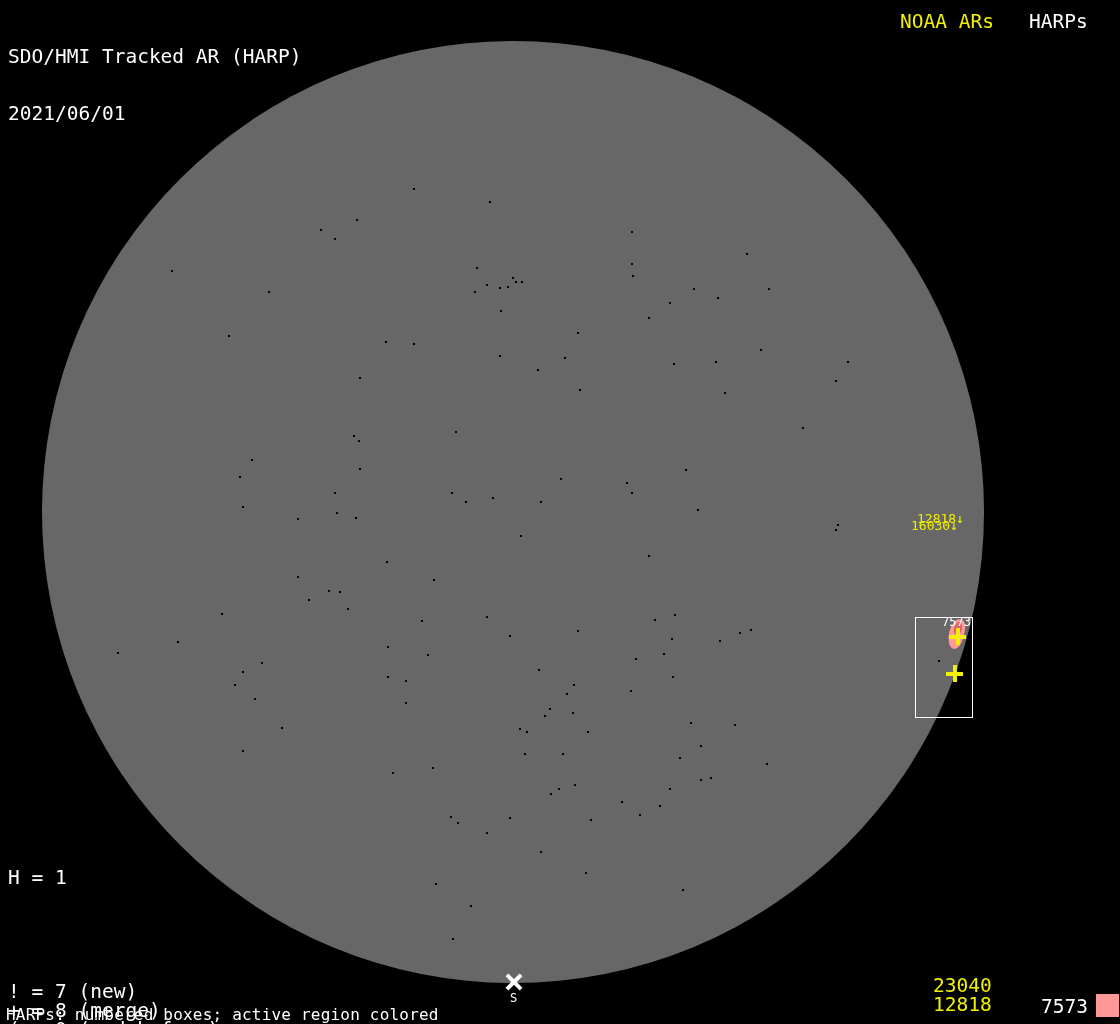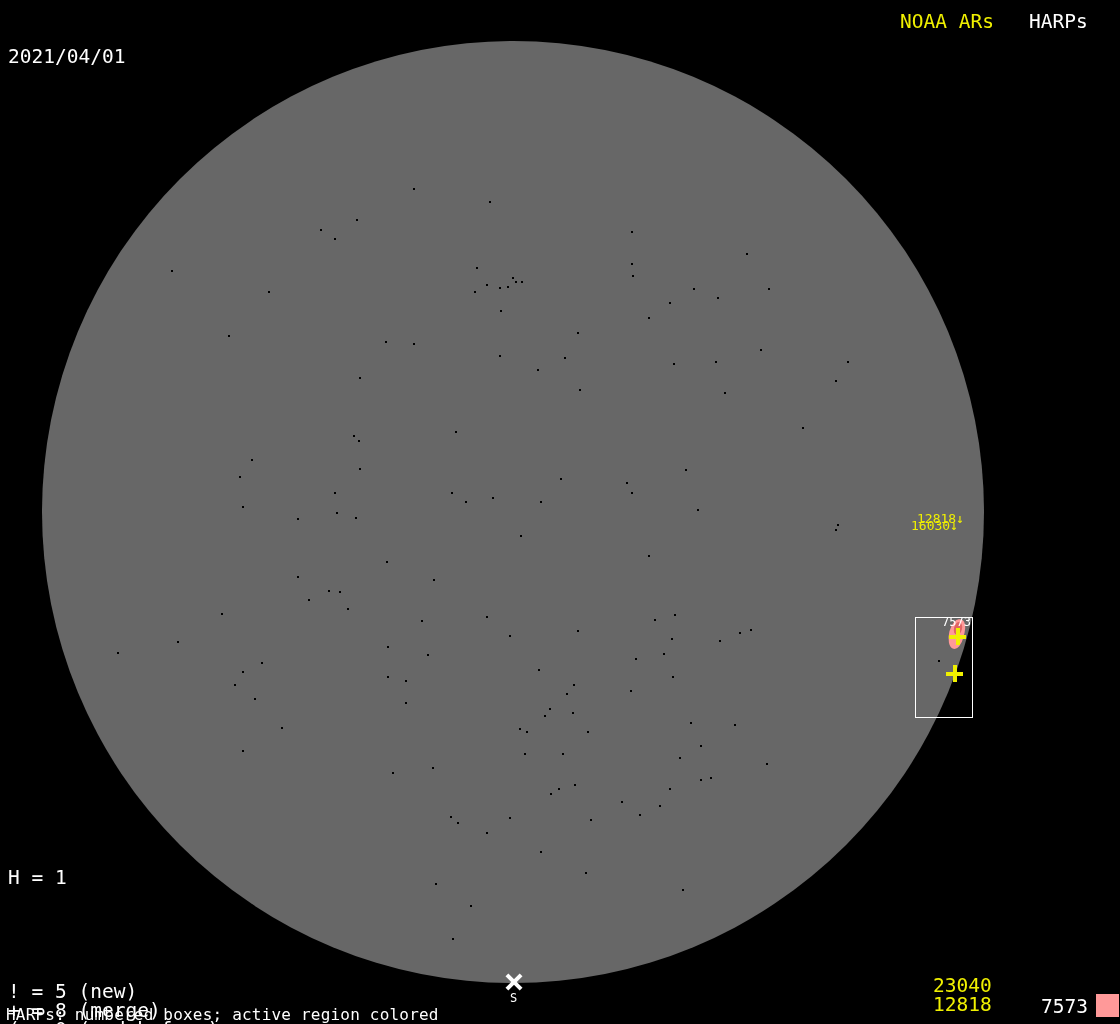--- a/index.html
+++ b/index.html
@@ -207,29 +207,30 @@
 </div>
 <div id="cross-layer">
     <div class="cross" style="left: 949px; top: 628px;"></div>
     <div class="cross" style="left: 946px; top: 665px;"></div>
   </div>
 
 <div id="south-x" style="left: 504px; top: 972px;"></div>
 <div id="south-s" style="left: 510px; top: 992px;">S</div>
 
 <div id="title-block" class="abs white">
-  <div>2021/04/01</div>
+  <div>SDO/HMI Tracked AR (HARP)</div>
+  <div>2021/06/01</div>
 </div>
 <div id="noaa-ars-header" class="abs yellow">NOAA ARs</div>
 <div id="harps-header" class="abs white">HARPs</div>
 
 <div id="legend" class="abs white">
   <div>H = 1</div>
   <div id="legend-gap"></div>
-  <div id="legend-items"><div>! = 5 (new)</div><div>+ = 8 (merge)</div><div>( = 0 (pad before)</div></div>
+  <div id="legend-items"><div>! = 7 (new)</div><div>+ = 8 (merge)</div><div>( = 0 (pad before)</div></div>
 </div>
 
 <div id="footer-notes" class="abs white"><div>HARPs: numbered boxes; active region colored</div></div>
 
 <div id="br-noaa" class="abs yellow">
   <div>23040</div>
   <div>12818</div>
 </div>
 <div id="br-harp" class="abs white">7573</div>
 <div id="br-swatch" class="abs" style="background: rgb(255, 153, 153);"></div>

